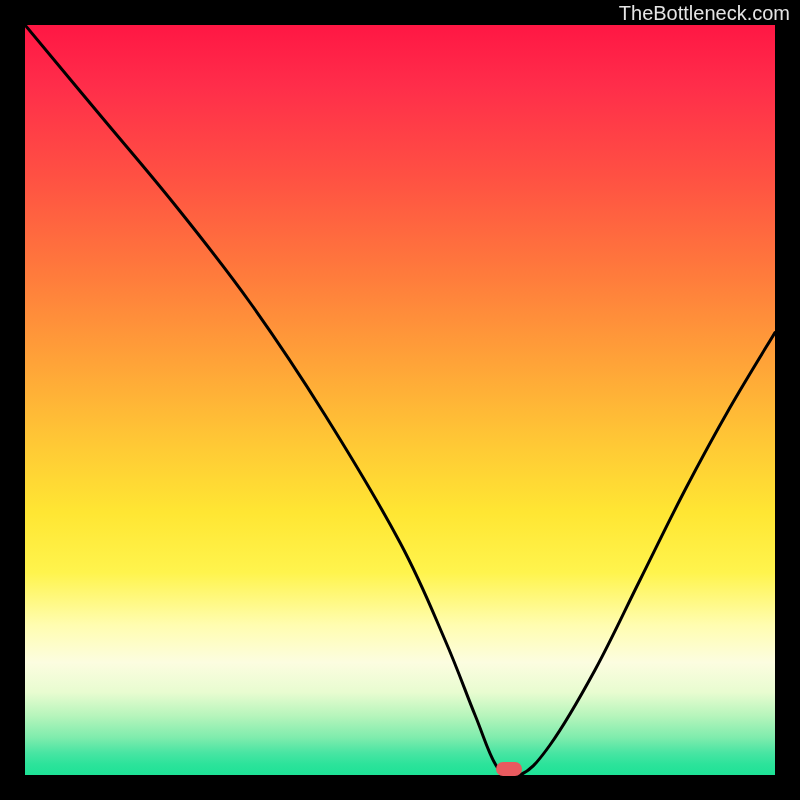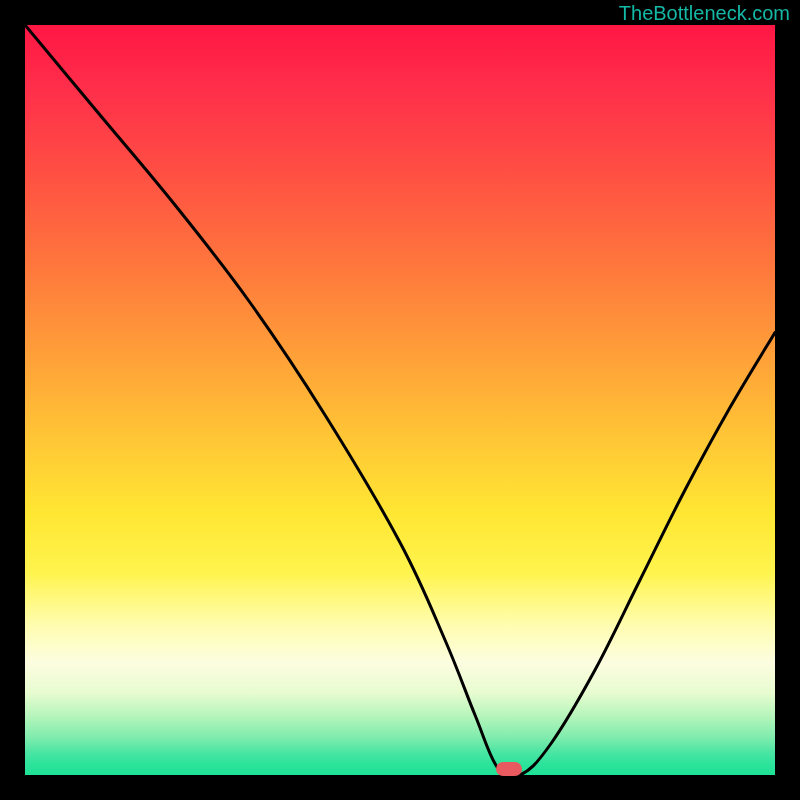--- a/index.html
+++ b/index.html
@@ -8,21 +8,21 @@
     width: 800px;
     height: 800px;
     background: #000;
     position: relative;
     font-family: Arial, sans-serif;
   }
   .watermark {
     position: absolute;
     top: 2px;
     right: 10px;
-    color: #14b8a6;
+    color: #e5e5e5;
     font-size: 20px;
     font-weight: 500;
     z-index: 10;
   }
   .plot-area {
     position: absolute;
     left: 25px;
     top: 25px;
     width: 750px;
     height: 750px;

